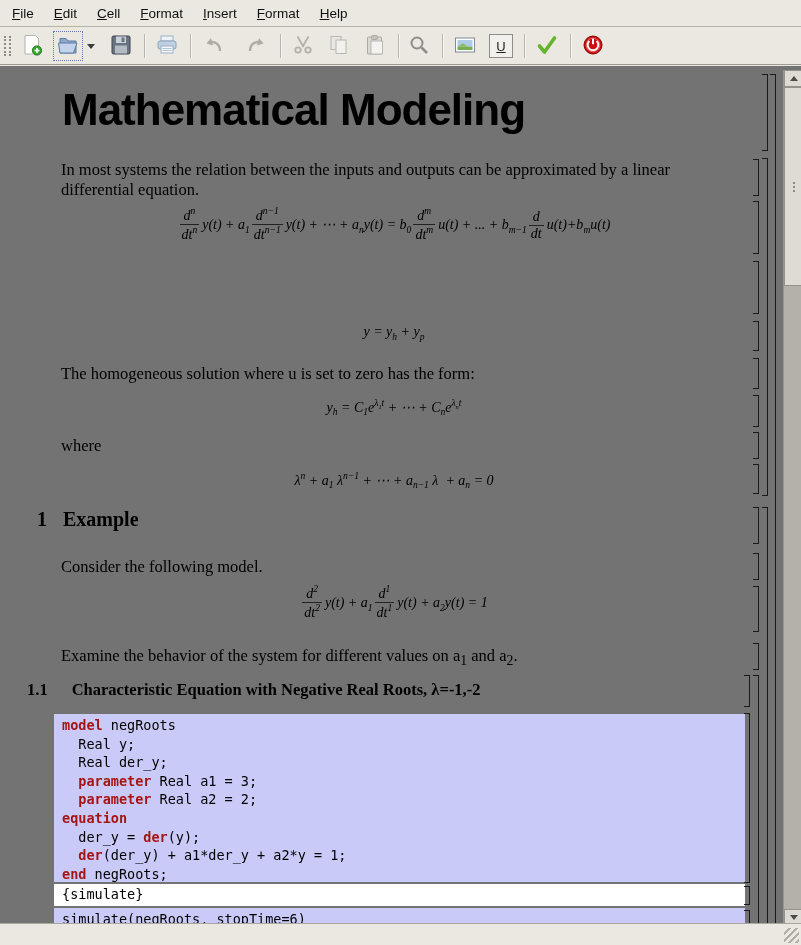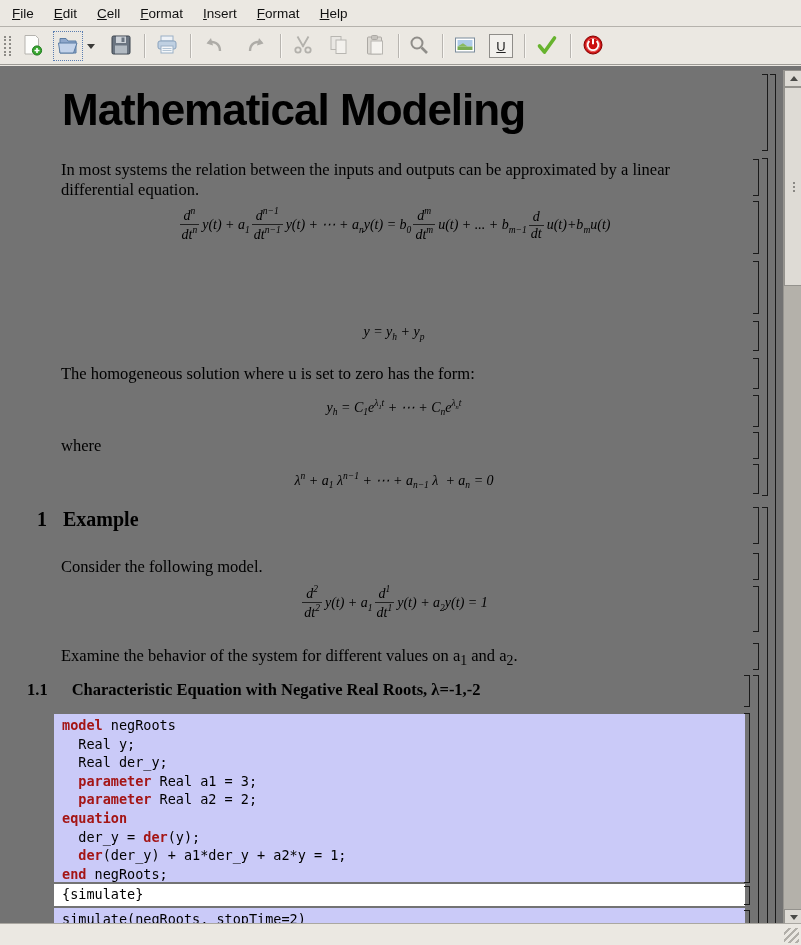--- a/index.html
+++ b/index.html
@@ -221,21 +221,21 @@
 
       <div class="sec h2" style="top:610px;left:23px;gap:24px;">
         <span class="num">1.1</span>
         <span>Characteristic Equation with Negative Real Roots, λ=-1,-2</span>
       </div>
 
       <div class="codecell" style="top:644px;left:50px;width:691px;height:168px;"><div class="cl"><span class="kw">model</span><span> negRoots</span></div><div class="cl"><span>  Real y;</span></div><div class="cl"><span>  Real der_y;</span></div><div class="cl"><span>  </span><span class="kw">parameter</span><span> Real a1 = 3;</span></div><div class="cl"><span>  </span><span class="kw">parameter</span><span> Real a2 = 2;</span></div><div class="cl"><span class="kw">equation</span></div><div class="cl"><span>  der_y = </span><span class="kw">der</span><span>(y);</span></div><div class="cl"><span>  </span><span class="kw">der</span><span>(der_y) + a1*der_y + a2*y = 1;</span></div><div class="cl"><span class="kw">end</span><span> negRoots;</span></div></div>
 
       <div class="outcell" style="top:814px;left:50px;width:691px;height:22px;">{simulate}</div>
 
-      <div class="codecell" style="top:838px;left:50px;width:691px;height:18px;"><div class="cl"><span>simulate(negRoots, stopTime=2)</span></div></div>
+      <div class="codecell" style="top:838px;left:50px;width:691px;height:18px;"><div class="cl"><span>simulate(negRoots, stopTime=6)</span></div></div>
 
       <div id="brackets">
           <div class="bracket nb" style="left: 766px; top: 4px; height: 852px;"></div>
           <div class="bracket" style="left: 758px; top: 4px; height: 77px;"></div>
           <div class="bracket" style="left: 758px; top: 88px; height: 338px;"></div>
           <div class="bracket" style="left: 749px; top: 89px; height: 37px;"></div>
           <div class="bracket" style="left: 749px; top: 131px; height: 53px;"></div>
           <div class="bracket" style="left: 749px; top: 191px; height: 53px;"></div>
           <div class="bracket" style="left: 749px; top: 251px; height: 30px;"></div>
           <div class="bracket" style="left: 749px; top: 288px; height: 31px;"></div>

